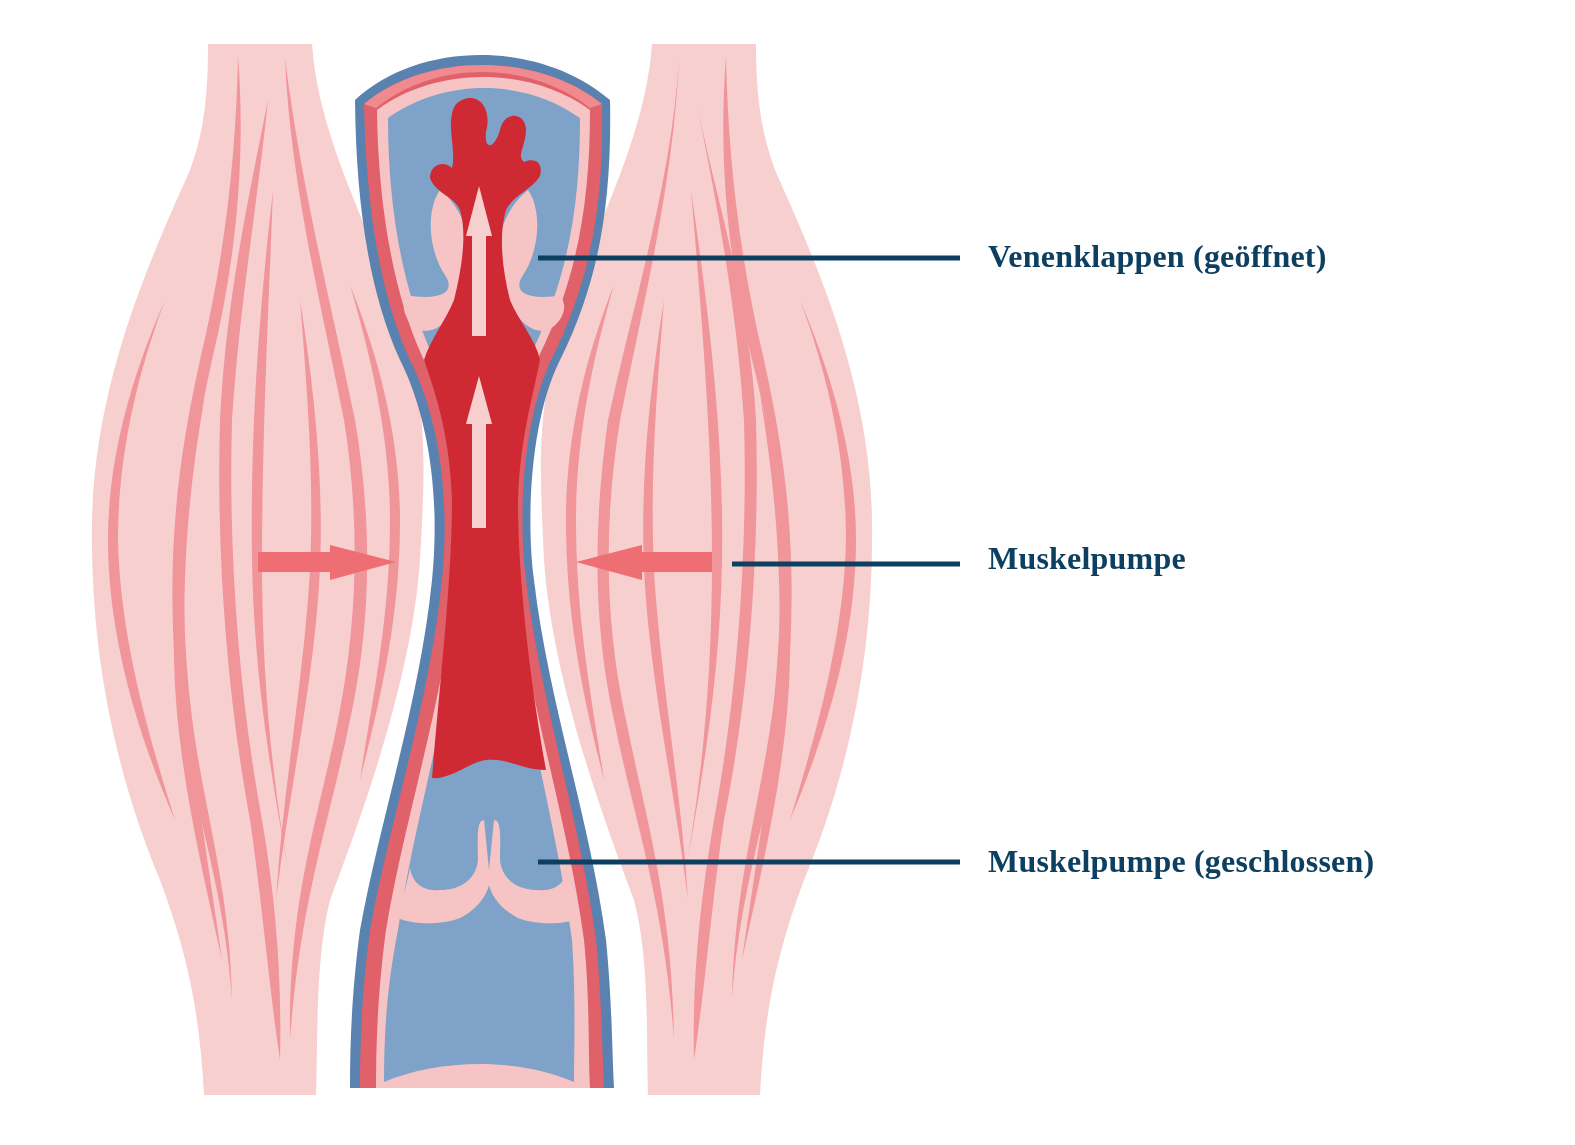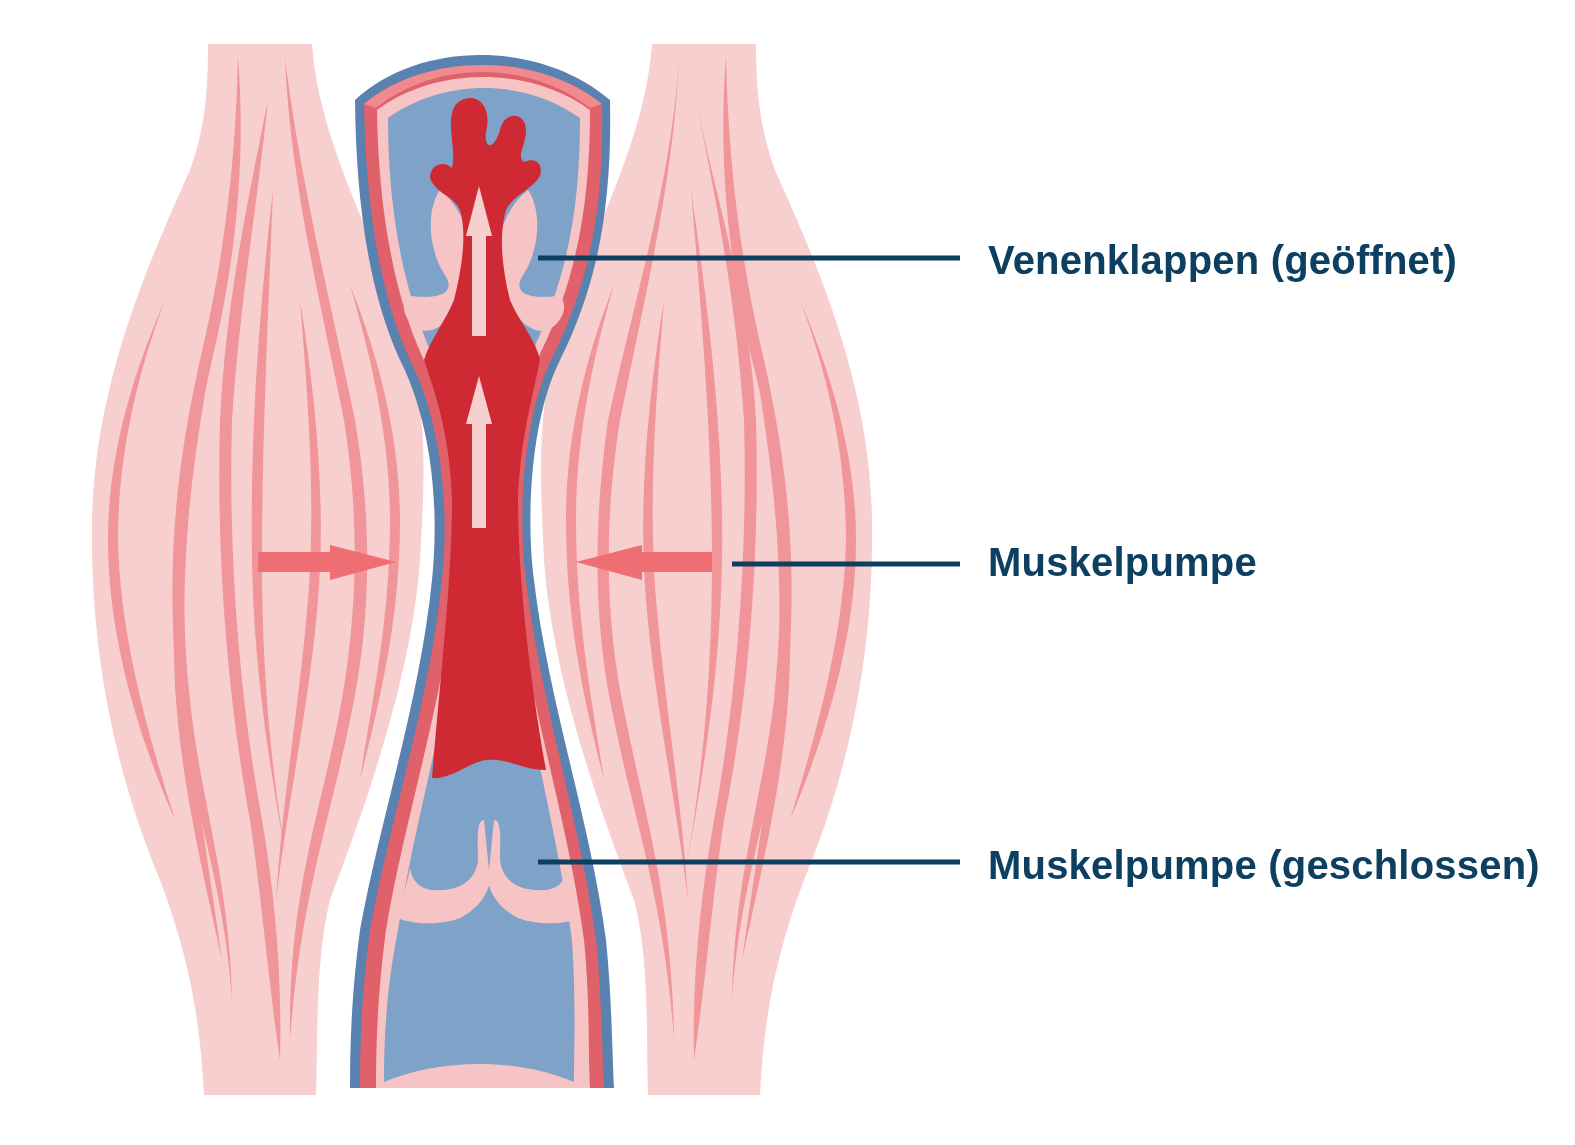--- a/index.html
+++ b/index.html
@@ -1,22 +1,22 @@
 <!DOCTYPE html>
 <html><head>
 <meta charset="utf-8">
 <style>
   html, body { margin: 0; padding: 0; background: #ffffff; }
   body { width: 1575px; height: 1145px; position: relative; overflow: hidden; }
   #diagram { position: absolute; left: 0; top: 0; width: 1575px; height: 1145px; }
   .label {
     position: absolute;
-    font-family: Liberation Sans, sans-serif;
+    font-family: Liberation Serif, serif;
     font-weight: bold;
-    font-size: 40px;
+    font-size: 32px;
     color: #0d3f60;
     white-space: nowrap;
     letter-spacing: 0.2px;
   }
 </style>
 </head>
 <body>
 
 <svg id="diagram" viewBox="0 0 1575 1145" xmlns="http://www.w3.org/2000/svg">
 

